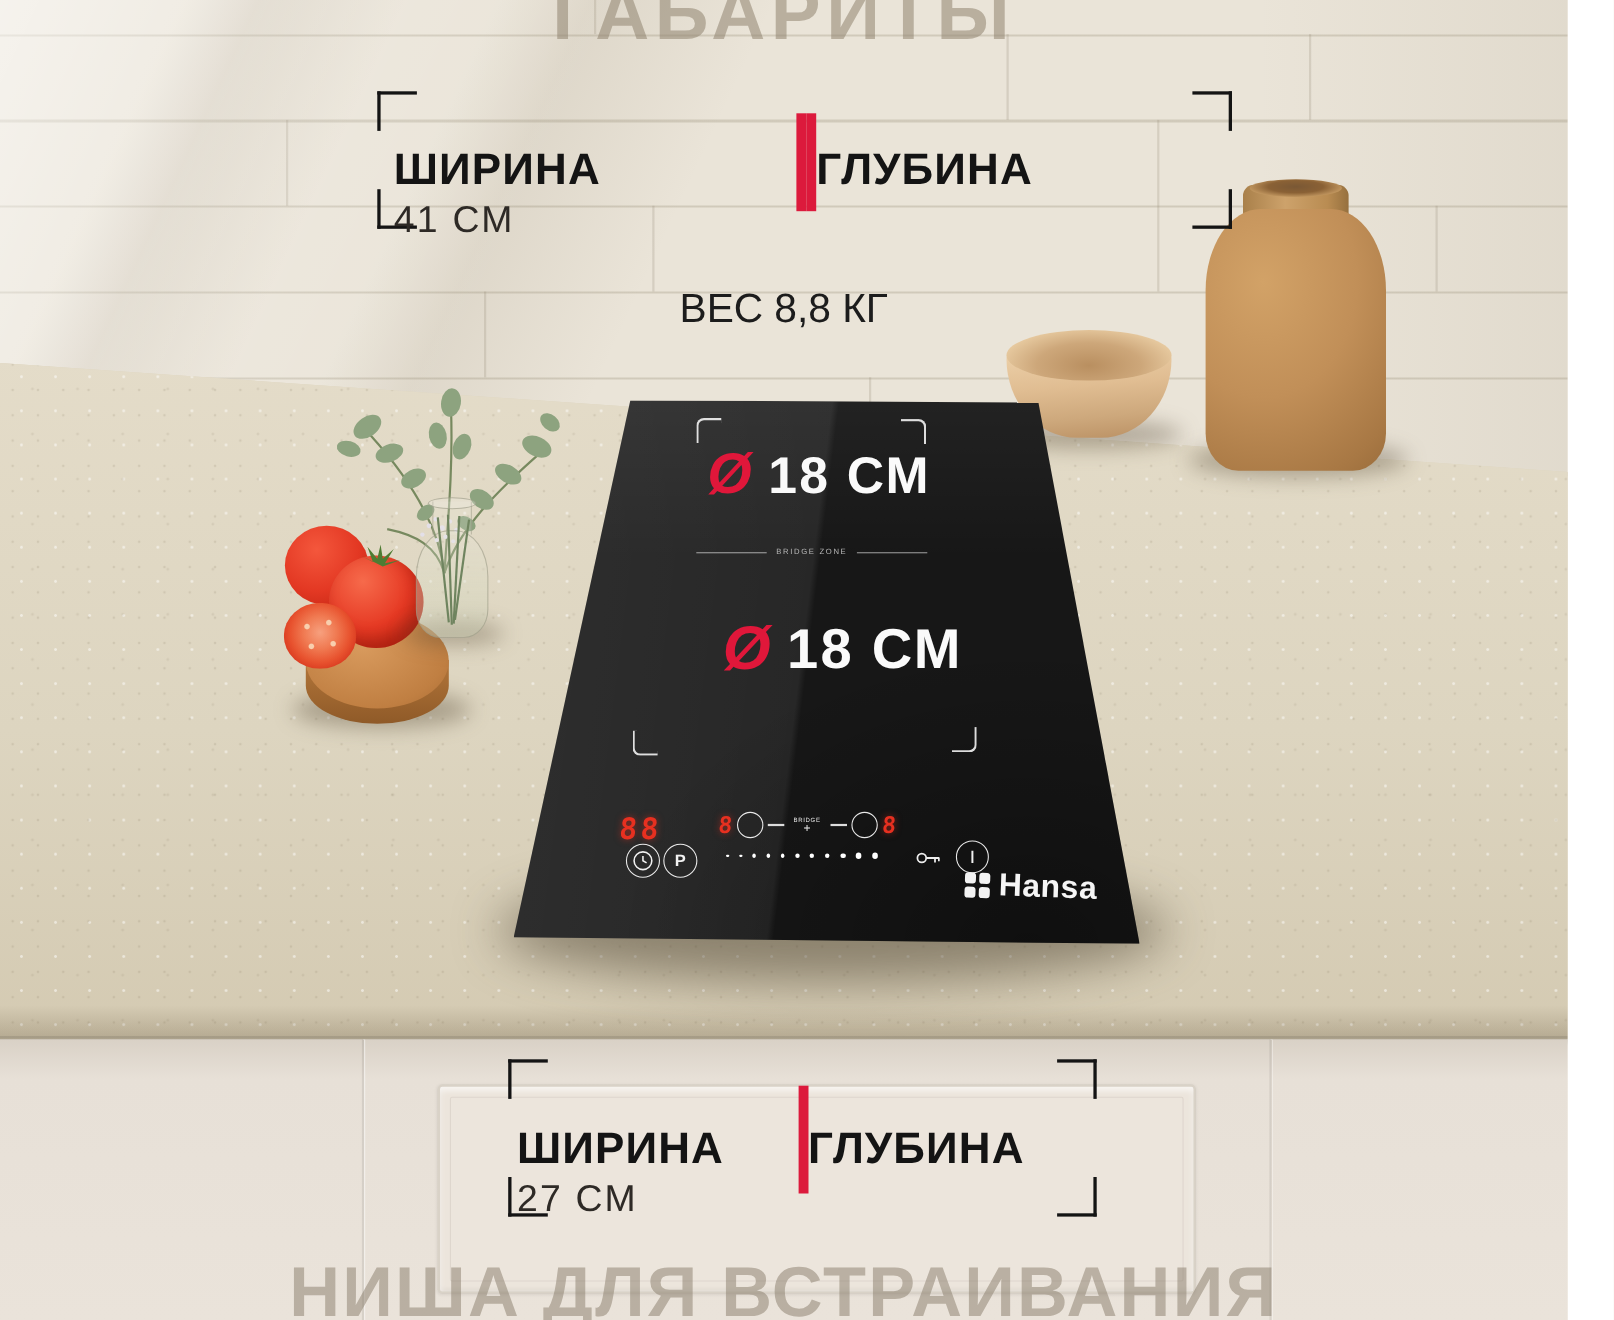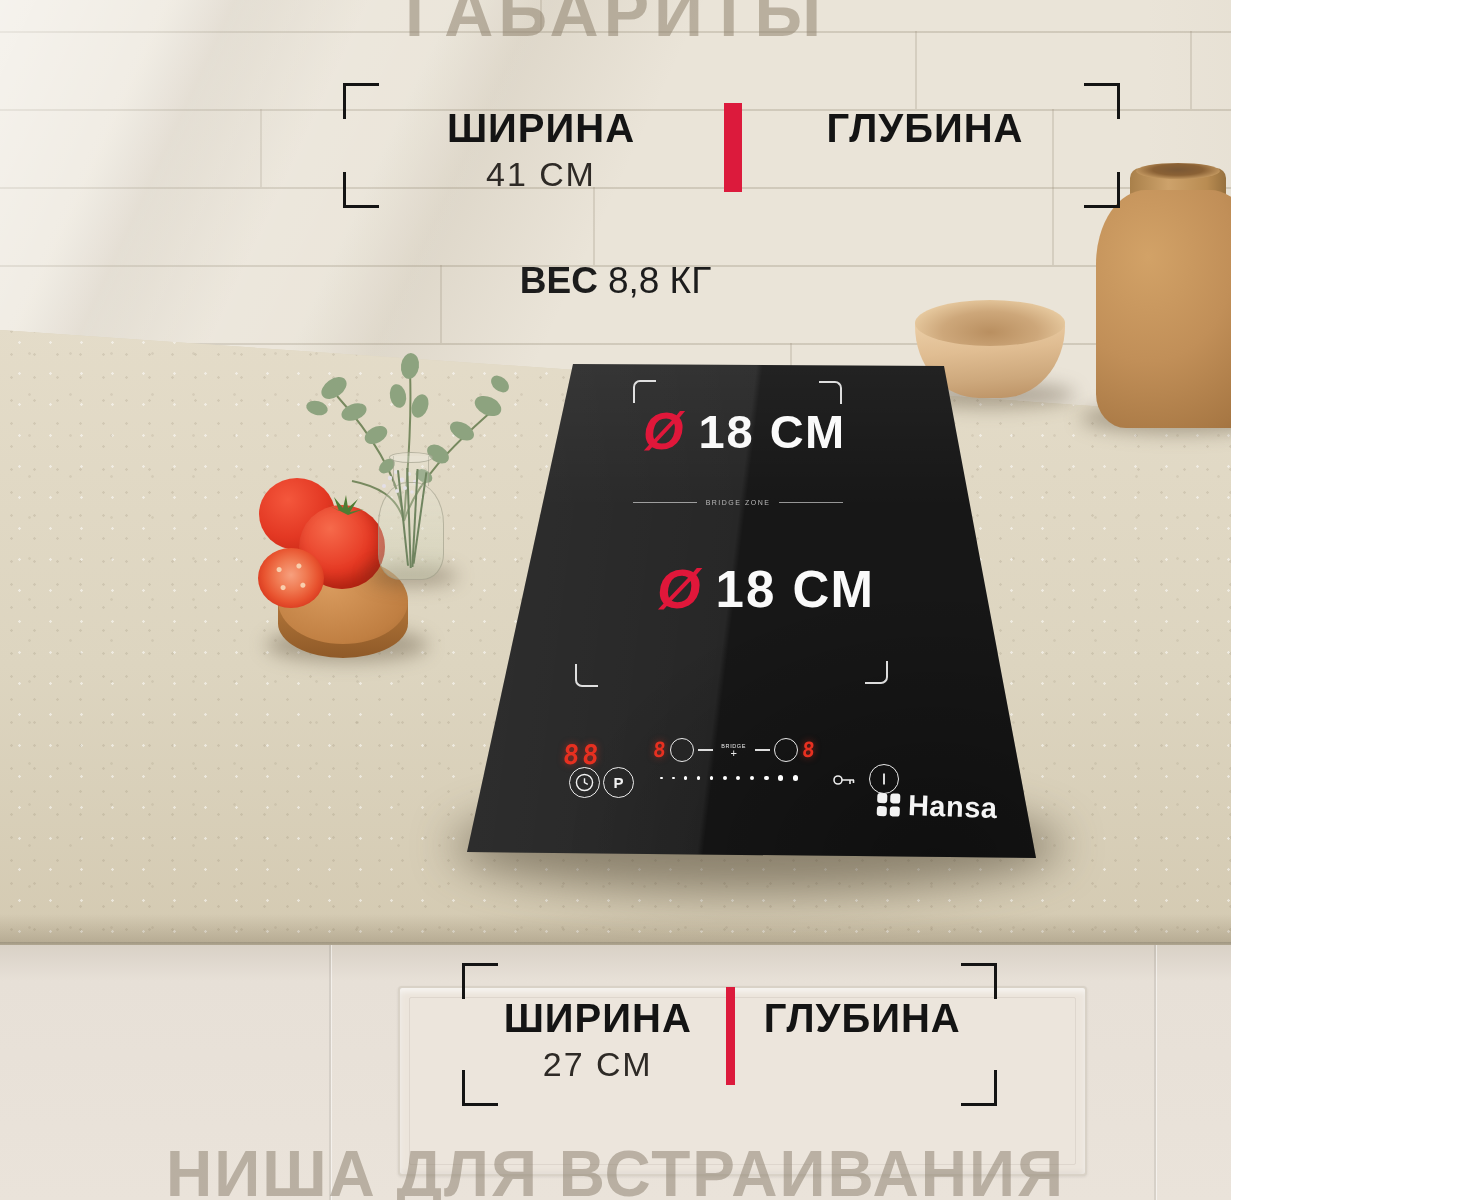--- a/index.html
+++ b/index.html
@@ -1,16 +1,16 @@
 <!DOCTYPE html>
 <html><head>
 <meta charset="utf-8">
 <style>
   html,body{margin:0;padding:0;background:#fff;}
-  .stage{position:relative;width:1231px;height:1200px;overflow:hidden;
+  .stage{position:relative;width:1425px;height:1200px;overflow:hidden;
          font-family:"Liberation Sans",sans-serif;background:#e9e3d7;}
   .abs{position:absolute;}
 
   
   .wall{position:absolute;left:0;top:0;width:1467px;height:460px;
         clip-path:polygon(0 0,1467px 0,1467px 436px,0 330px);
         background-color:#eae4d8;
         background-image:repeating-linear-gradient(180deg,
           rgba(0,0,0,0) 0px,rgba(0,0,0,0) 76px,
           rgba(150,140,118,.30) 76px,rgba(150,140,118,.30) 78px);
@@ -134,31 +134,31 @@
   .hdots span{background:#f2f2f2;border-radius:3px;}
   .hname{font-size:29px;font-weight:800;color:#f5f5f5;letter-spacing:.5px;line-height:1;}
 
   
   .cb{position:absolute;width:33px;height:33px;}
   .cb-tl{border-left:3px solid #141414;border-top:3px solid #141414;}
   .cb-tr{border-right:3px solid #141414;border-top:3px solid #141414;}
   .cb-bl{border-left:3px solid #141414;border-bottom:3px solid #141414;}
   .cb-br{border-right:3px solid #141414;border-bottom:3px solid #141414;}
   .dim{position:absolute;display:flex;z-index:5;}
-  .col{flex:1;text-align:center;}
+  .col{flex:1;margin-top:26px;}
   .dlab{font-size:40px;font-weight:700;color:#141414;letter-spacing:1px;line-height:1;}
   .dval{font-size:34px;font-weight:400;color:#2e2a26;letter-spacing:2px;margin-top:9px;line-height:1;}
   .rbar{width:9px;background:#dc1a3c;}
   .dim-top{left:358px;top:84px;width:750px;height:122px;padding-top:24px;box-sizing:border-box;}
   .dim-top .rbar{margin:-5px 0 14px;}
   .dim-bottom{left:470px;top:985px;width:520px;height:105px;padding-top:13px;box-sizing:border-box;}
   .dim-bottom .rbar{margin:-11px 0 5px;}
   .weight{position:absolute;left:0;top:262px;width:100%;text-align:center;z-index:5;
           font-size:37px;color:#1c1c1c;line-height:1;}
-  .weight b{font-weight:700;margin-right:10px;}
+  .weight b{font-weight:400;margin-right:10px;}
 </style>
 </head>
 <body>
 
 <div class="stage">
 
   <div class="wall">
     <div class="gv" style="left:540px;top:0;height:31px;"></div>
     <div class="gv" style="left:915px;top:31px;height:78px;"></div>
     <div class="gv" style="left:1190px;top:31px;height:78px;"></div>

